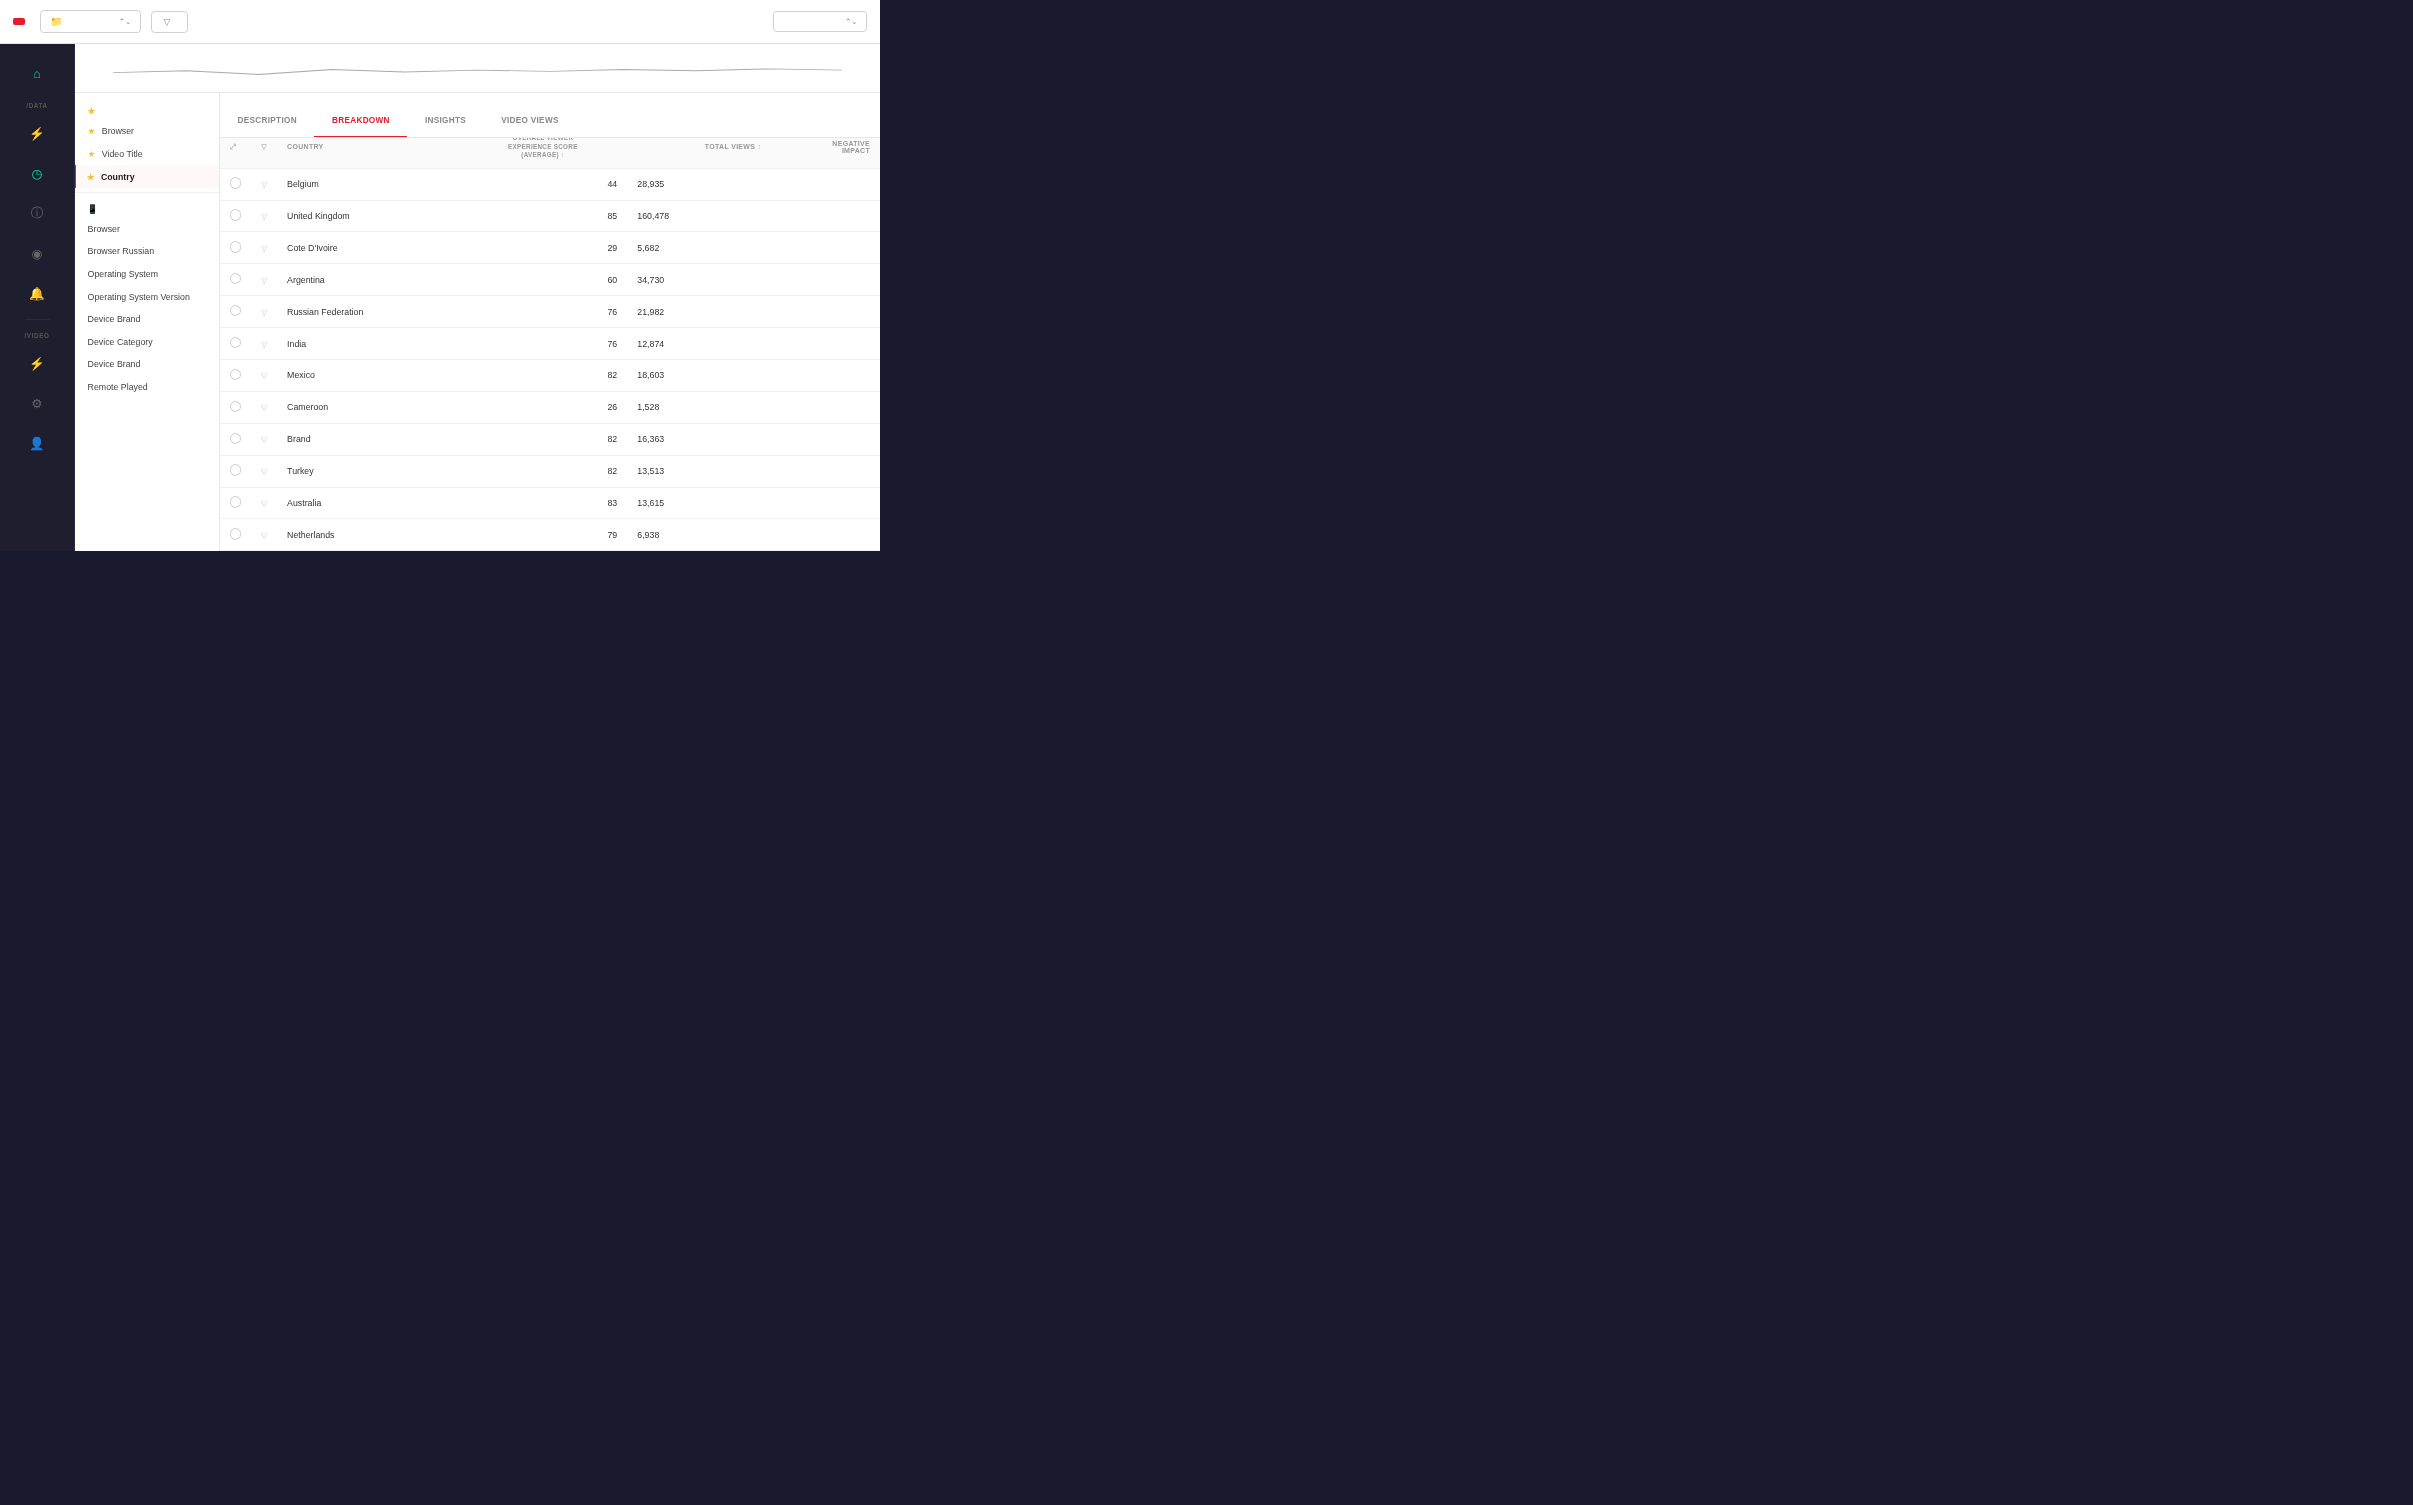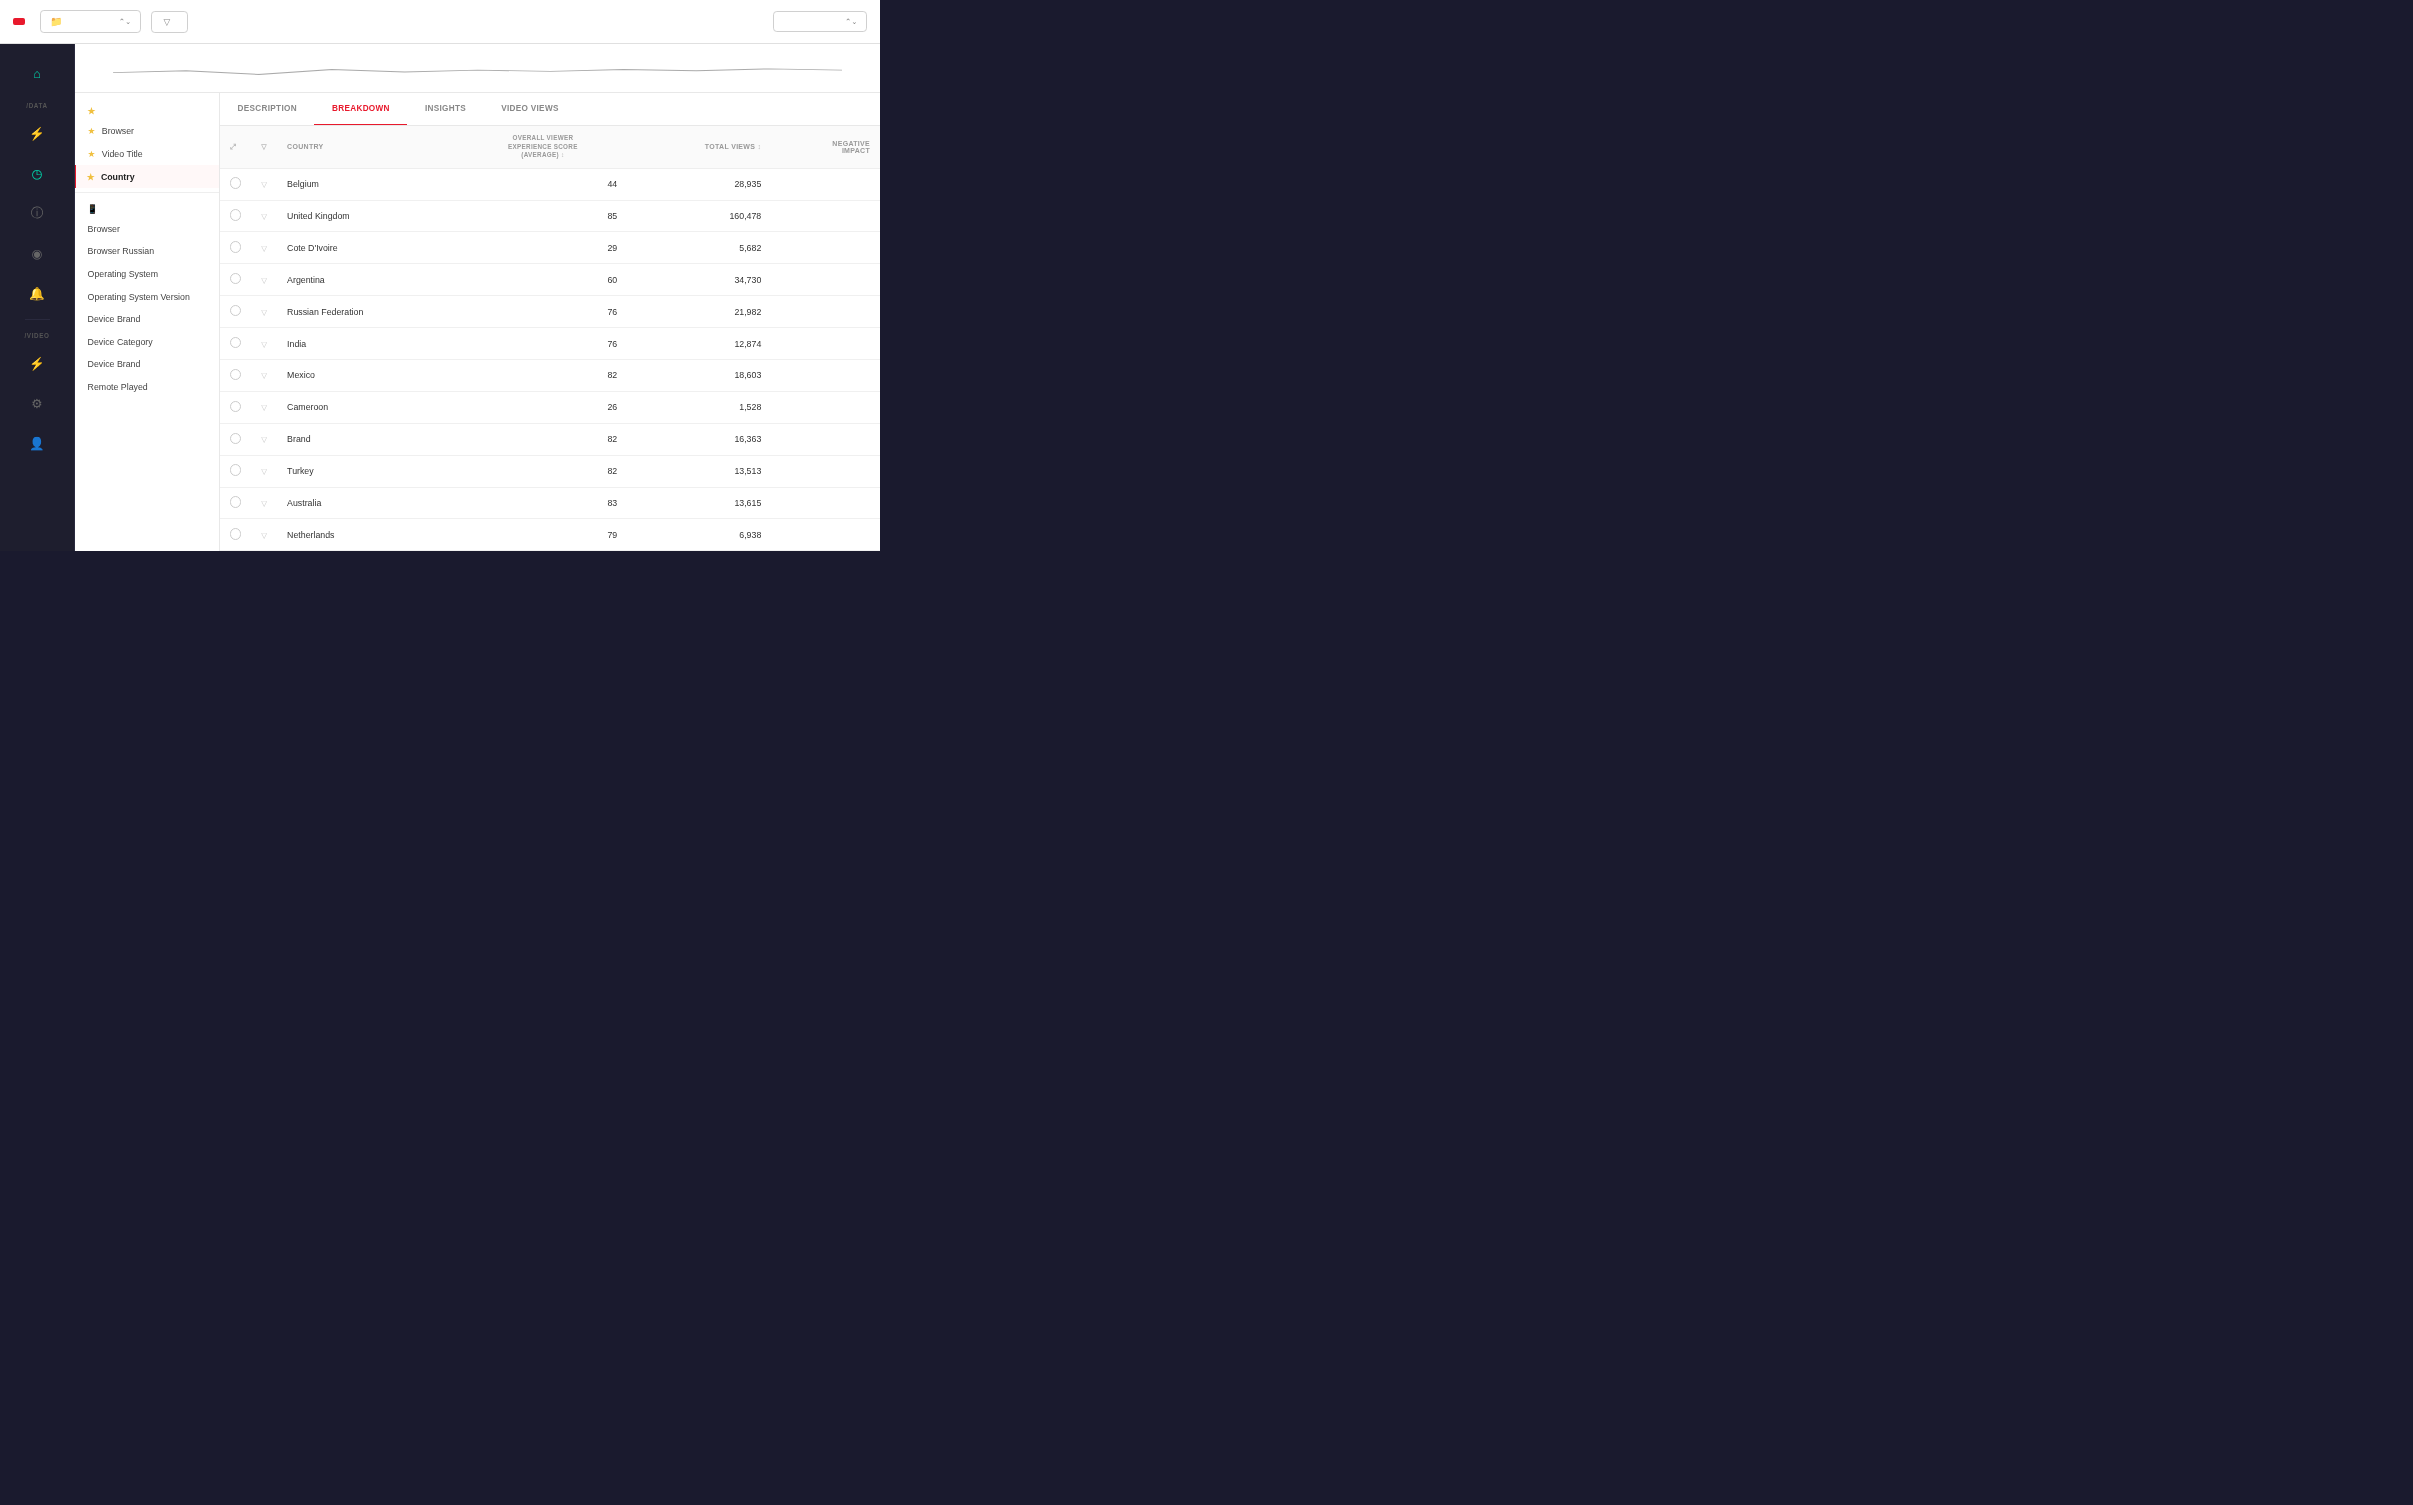--- a/index.html
+++ b/index.html
@@ -227,21 +227,21 @@
       overflow-y: auto;
       background: #fff;
     }
 
     
     .tabs {
       display: flex;
       border-bottom: 0.6px solid #e8e8e8;
       background: #fff;
       position: sticky;
-      top: 0;
+      top: 12px;
       z-index: 5;
     }
     .tab {
       padding: 11.3px 17.6px;
       font-size: 8.2px;
       font-weight: 600;
       color: #888;
       cursor: pointer;
       letter-spacing: 0.3px;
       border-bottom: 1.9px solid transparent;
@@ -285,21 +285,21 @@
       width: 25px;
       text-align: center;
     }
     .td-filter {
       width: 19px;
       color: #ccc;
       font-size: 8.2px;
     }
     .td-country { font-size: 8.8px; color: #333; font-weight: 400; }
     .td-score { text-align: right; font-weight: 500; color: #333; }
-    .td-views { text-align: right; color: #333; }
+    .td-views { color: #333; }
     .td-negative { text-align: right; color: #333; }
 
     .radio-circle {
       width: 11.3px;
       height: 11.3px;
       border-radius: 50%;
       border: 1.3px solid #ccc;
       display: inline-block;
     }
     .filter-funnel { color: #ccc; font-size: 7.5px; }

